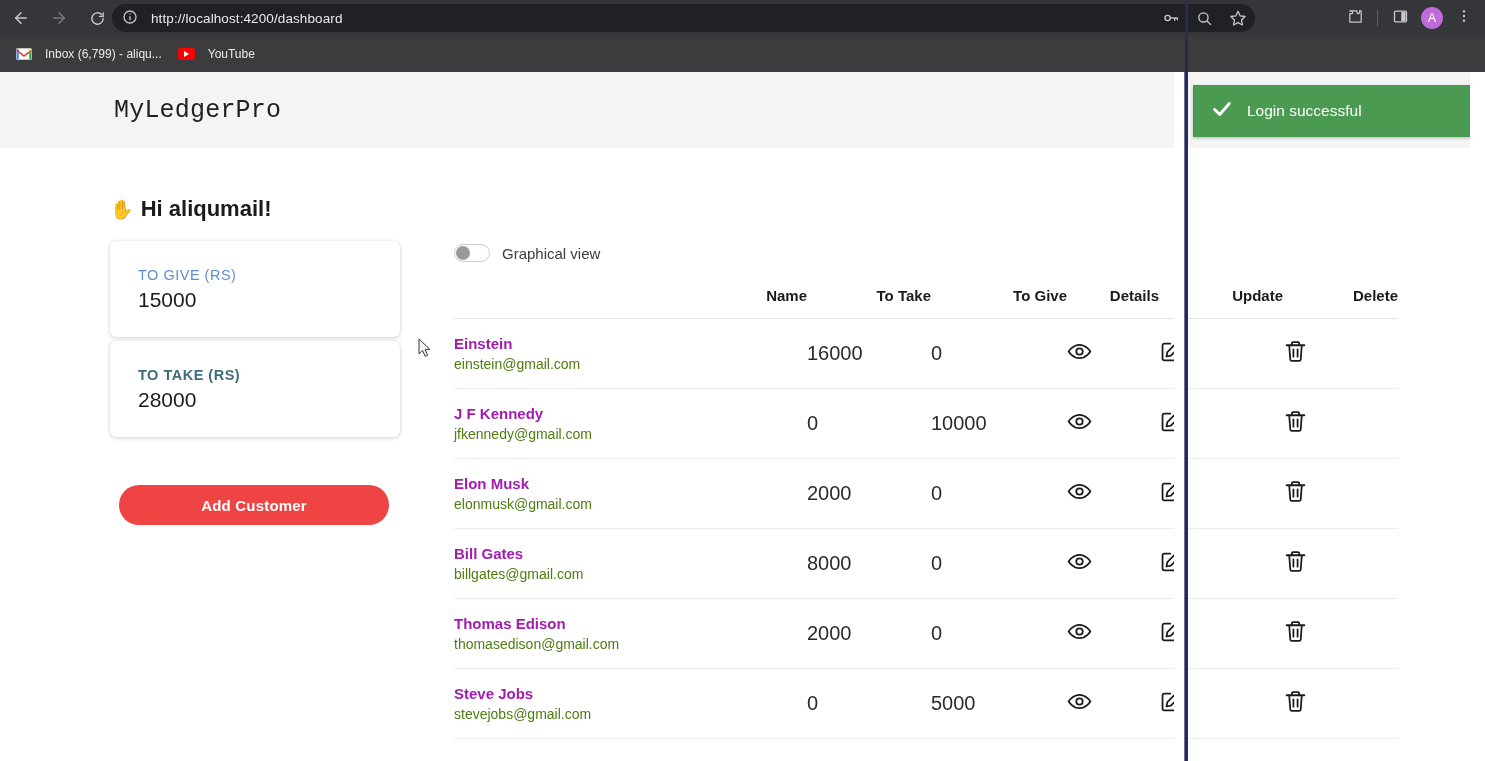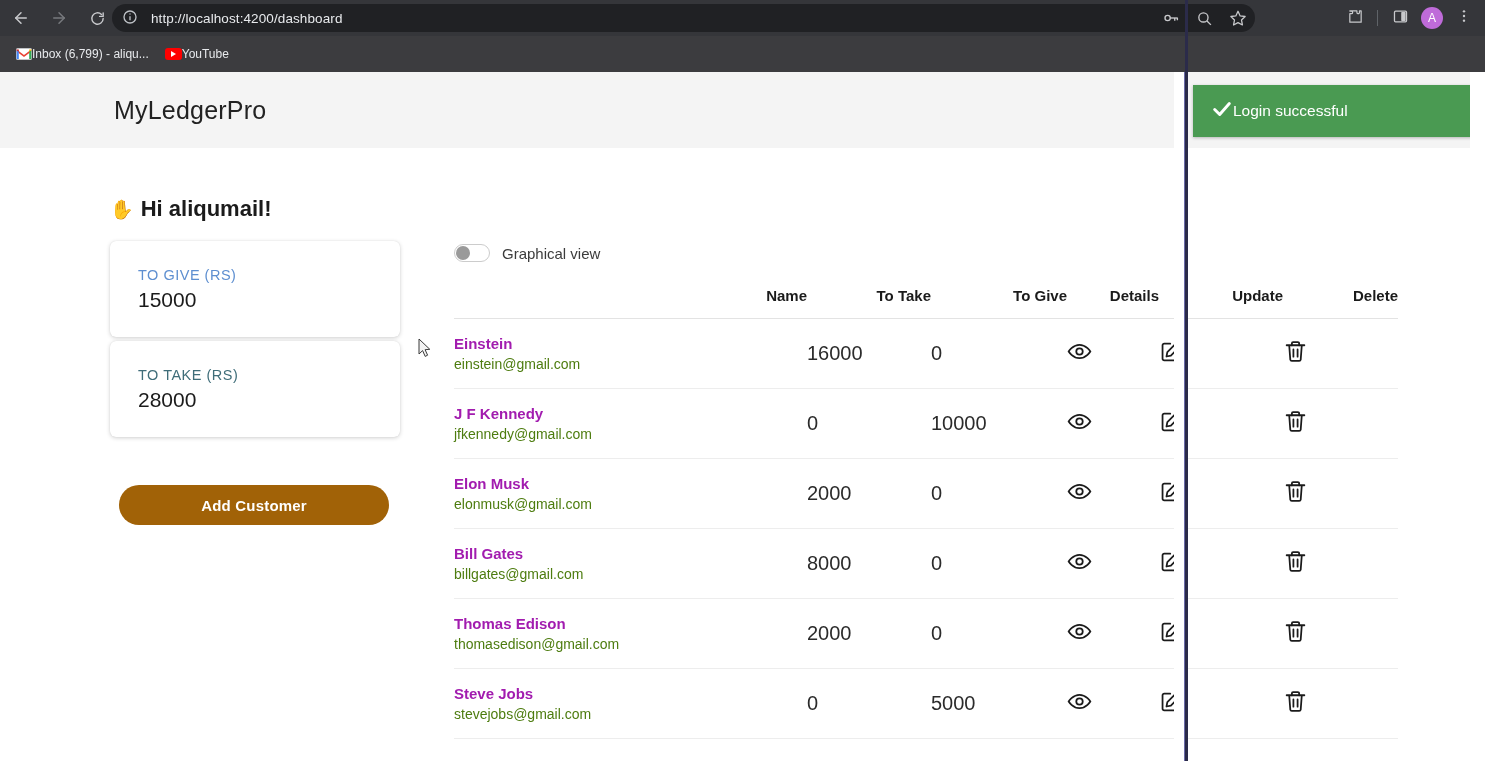--- a/index.html
+++ b/index.html
@@ -59,21 +59,21 @@
     display: flex; align-items: center; justify-content: center;
     color: #fff; font-size: 12px; font-weight: 500;
   }
 
   .bookmarks-bar {
     position: absolute; left: 0; top: 36px; width: 1485px; height: 36px;
     background: #3c3c3f;
     display: flex; align-items: center; padding-left: 8px;
   }
   .bm-item {
-    display: flex; align-items: center; gap: 0;
+    display: flex; align-items: center; gap: 13px;
     padding: 3px 8px; border-radius: 4px;
     color: #e8eaed; font-size: 12px; white-space: nowrap;
   }
   .gmail-ico {
     width: 16px; height: 12px; position: relative; flex: 0 0 auto;
   }
   .yt-ico {
     width: 17px; height: 12px; border-radius: 3px; background: #ff0000;
     display: flex; align-items: center; justify-content: center; flex: 0 0 auto;
   }
@@ -103,21 +103,21 @@
 
   
   .page {
     position: absolute; left: 0; top: 72px; width: 1470px; height: 689px;
     background: #ffffff; overflow: hidden;
   }
 
   .app-header {
     width: 1470px; height: 76px;
     background: #f4f4f4;
-    display: flex; align-items: center;
+    display: flex; align-items: center; font-family: Liberation Mono, monospace;
   }
   .brand {
     margin-left: 114px;
     font-size: 25px; color: #222;
     font-weight: 400; letter-spacing: .2px;
   }
 
   .greeting {
     margin: 48px 0 0 110px;
     font-size: 22px; font-weight: 700; color: #1b1b1b;
@@ -139,32 +139,32 @@
     border-radius: 6px;
     box-shadow: 0 1px 4px rgba(0,0,0,.18), 0 0 1px rgba(0,0,0,.12);
     padding: 26px 0 0 28px;
     margin-bottom: 4px;
   }
   .stat-label {
     font-size: 14.5px; letter-spacing: .5px; font-weight: 400;
     margin-bottom: 5px;
   }
   .stat-label.give { color: #5e8fd0; }
-  .stat-label.take { color: #3f6d79; }
+  .stat-label.take { color: #3f6d79; font-weight: bold; }
   .stat-value { font-size: 21px; color: #1b1b1b; font-weight: 400; }
 
   .btn {
     display: block; width: 270px; height: 40px;
     border: none; border-radius: 5px;
     color: #ffffff; font-size: 15px; font-weight: 600;
     letter-spacing: .2px; cursor: pointer;
     margin: 0 0 11px 9px;
     font-family: "Liberation Sans", sans-serif;
   }
-  .btn-add-customer { background: #a16207; margin-top: 48px; border-radius: 20px; }
+  .btn-add-customer { background: #ef4444; margin-top: 48px; border-radius: 20px; }
   .btn-add-transaction { background: #1d7a6e; }
 
   
   .right-col { flex: 1 1 auto; margin-left: 14px; padding-top: 0; }
 
   .toggle-row {
     display: flex; align-items: center; gap: 12px;
     height: 24px; margin-bottom: 22px;
   }
   .switch {
@@ -209,21 +209,21 @@
   .icon-btn {
     background: none; border: none; padding: 0; cursor: pointer;
     display: inline-flex;
   }
 
   
   .toast {
     position: absolute; left: 1193px; top: 13px;
     width: 285px; height: 52px;
     background: #4a9a52;
-    display: flex; align-items: center; 
+    display: flex; align-items: center; gap: 14px;
     padding-left: 18px;
     box-shadow: 0 1px 3px rgba(0,0,0,.25);
     z-index: 40;
   }
   .toast-text { color: #ffffff; font-size: 15.5px; }
 
   
   .cursor { position: absolute; left: 418px; top: 338px; z-index: 60; }
 </style>
 </head>

